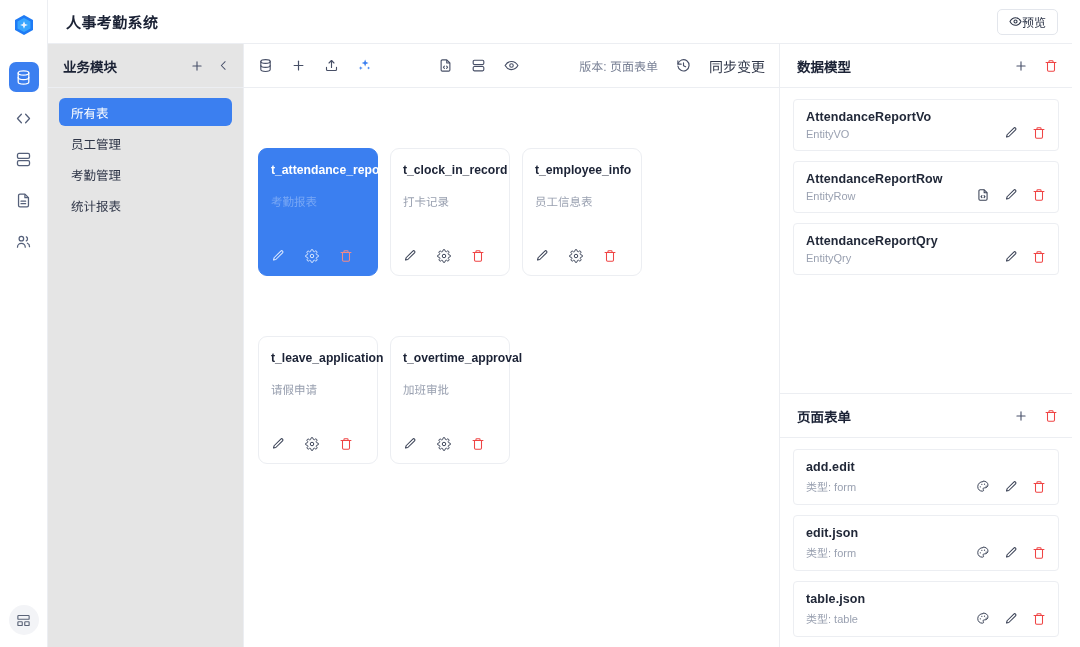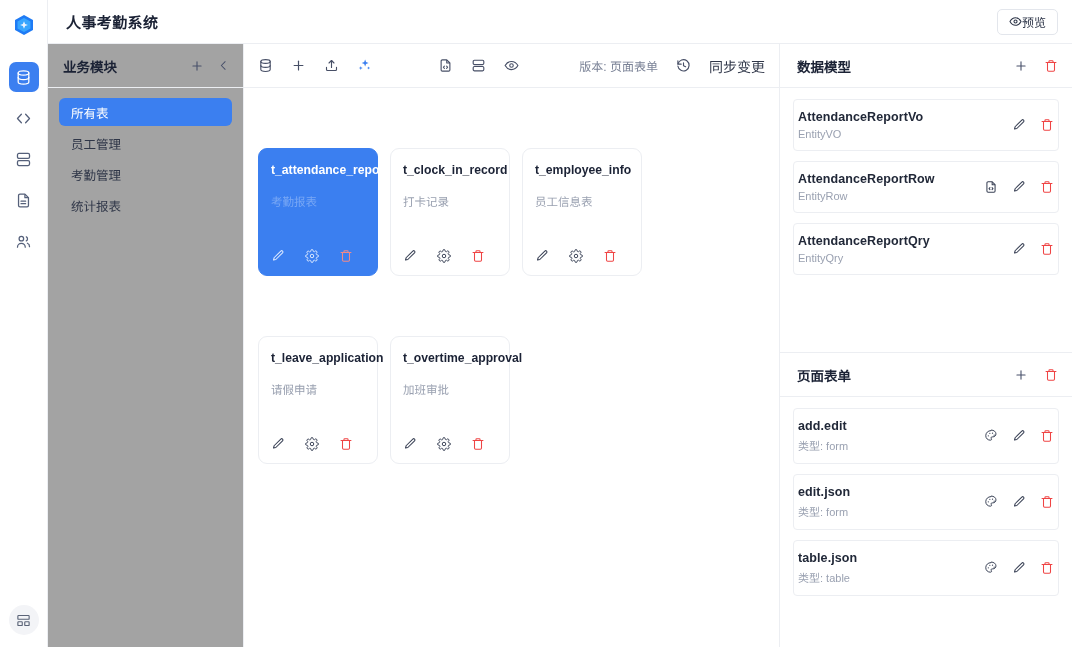--- a/index.html
+++ b/index.html
@@ -56,21 +56,21 @@
     border: 1px solid #e3e6ec; border-radius: 5px;
     background: #fff; color: #2d3548; font-size: 12px; cursor: pointer;
   }
 
   .body { flex: 1; display: flex; min-height: 0; }
 
   
   .modules {
     width: 196px; flex: 0 0 196px;
     border-right: 1px solid #eceef2;
-    display: flex; flex-direction: column; background: #a3a3a3;
+    display: flex; flex-direction: column; background: #e5e5e5;
   }
   .panel-head {
     height: 44px; flex: 0 0 44px;
     display: flex; align-items: center; padding: 0 13px 0 15px;
     border-bottom: 1px solid #eceef2;
   }
   .panel-title { font-size: 13.5px; font-weight: 700; color: #1b2235; }
   .panel-head-actions { margin-left: auto; display: flex; align-items: center; gap: 13px; }
   .ghost-icon { color: #48506a; cursor: pointer; display: flex; align-items: center; }
   .ghost-icon.danger { color: #ef4444; }
@@ -117,34 +117,34 @@
   .tcard.selected .tcard-title { color: #ffffff; }
   .tcard-sub { margin-top: 16px; font-size: 11.5px; color: #99a0b0; }
   .tcard.selected .tcard-sub { color: #79a8f5; }
   .tcard-actions { margin-top: auto; display: flex; align-items: center; gap: 20px; }
   .card-icon { color: #3a4256; cursor: pointer; display: flex; align-items: center; }
   .card-icon.danger { color: #ef4444; }
   .tcard.selected .card-icon { color: #dbe8ff; }
   .tcard.selected .card-icon.danger { color: #f08a8a; }
 
   
-  .rightpanel { width: 292px; flex: 0 0 292px; display: flex; flex-direction: column; background: #fff; }
+  .rightpanel { width: 292px; flex: 0 0 292px; display: flex; flex-direction: column; background: #fff; gap: 41px; }
   .section { display: flex; flex-direction: column; }
   .section-head {
     height: 44px; flex: 0 0 44px;
     display: flex; align-items: center; padding: 0 14px 0 17px;
     border-bottom: 1px solid #eceef2;
   }
   .section-title { font-size: 13.5px; font-weight: 700; color: #1b2235; }
   .section-actions { margin-left: auto; display: flex; align-items: center; gap: 16px; }
   .section-body { padding: 11px 13px; display: flex; flex-direction: column; gap: 10px; }
   .entry {
     border: 1px solid #eceef2; border-radius: 4px;
-    padding: 10px 4px;
-    display: flex; align-items: center; gap: 8px;
+    padding: 10px 12px;
+    display: flex; align-items: flex-end; gap: 8px;
     background: #fff;
   }
   .entry-text { min-width: 0; flex: 1; }
   .entry-name { font-size: 12.5px; font-weight: 600; color: #212838; letter-spacing: .1px; }
   .entry-meta { margin-top: 4px; font-size: 11px; color: #9aa1b1; }
   .entry-actions { display: flex; align-items: center; gap: 14px; }
   .entry-icon { color: #3a4256; cursor: pointer; display: flex; align-items: center; }
   .entry-icon.danger { color: #ef4444; }
   .models-spacer { height: 66px; }
   .sec-divider { border-top: 1px solid #eceef2; }

